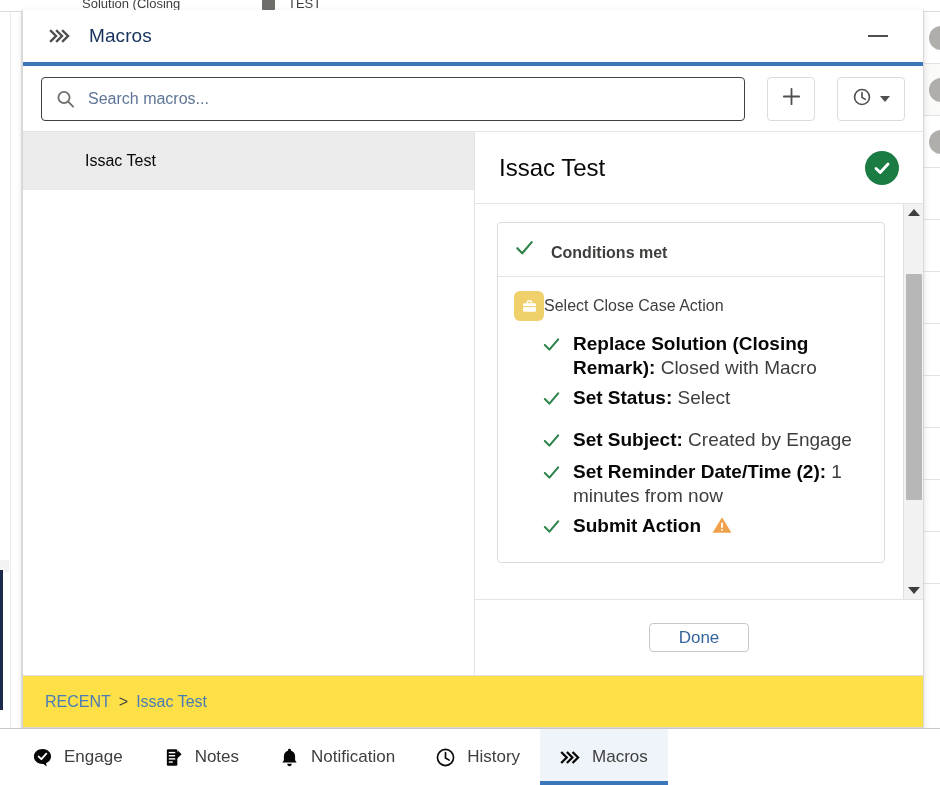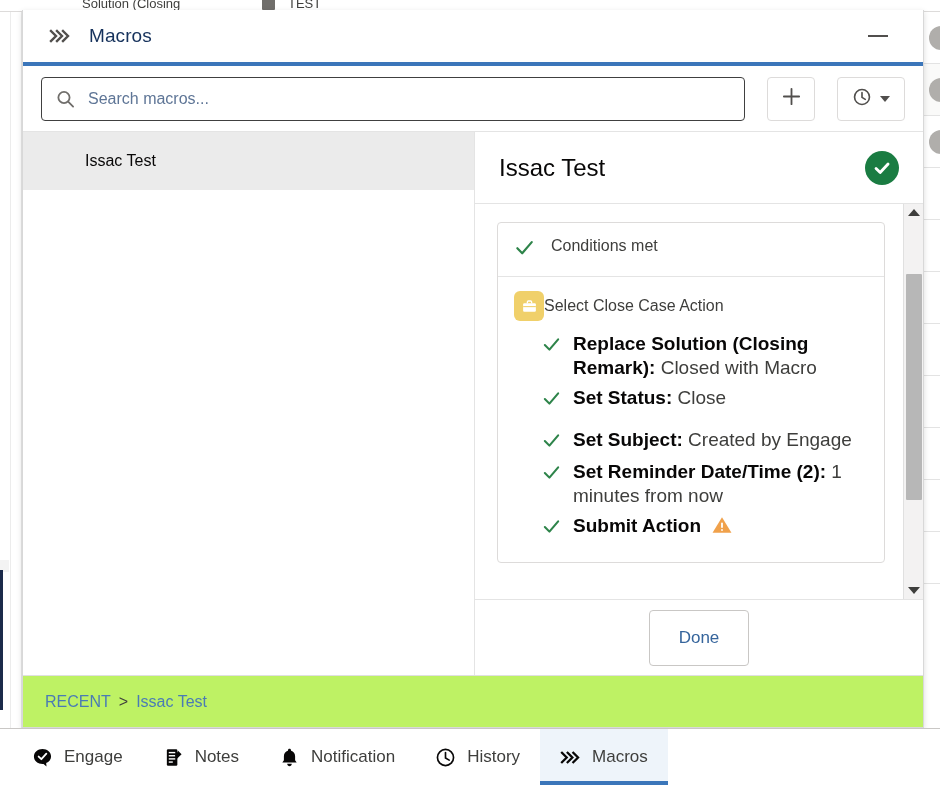--- a/index.html
+++ b/index.html
@@ -260,26 +260,27 @@
     overflow: hidden;
   }
   .steps-card {
     border: 1px solid #dddbda;
     border-radius: 4px;
     background: #ffffff;
     overflow: hidden;
   }
   .cond-row {
     display: flex;
-    align-items: flex-start;
+    align-items: flex-end;
     gap: 16px;
     padding: 14px 16px;
     border-bottom: 1px solid #e4e4e4;
     font-size: 16px;
     color: #3e3e3c;
+    font-weight: bold;
   }
   .steps-list { padding: 14px 16px 16px 16px; }
 
   .action-group { margin-bottom: 2px; }
   .action-head {
     display: flex;
     align-items: center;
     margin-bottom: 8px;
   }
   .action-badge {
@@ -354,38 +355,38 @@
   .detail-footer {
     flex: 0 0 76px;
     display: flex;
     align-items: center;
     justify-content: center;
     border-top: 1px solid #e4e4e4;
     background: #ffffff;
   }
   .done-btn {
     min-width: 100px;
-    height: 56px;
+    height: 29px;
     padding: 0 21px;
     border: 1px solid #c9c7c5;
     border-radius: 4px;
     background: #ffffff;
     color: #36659c;
     font-size: 17px;
     font-family: "Liberation Sans", sans-serif;
     cursor: pointer;
   }
 
   
   .panel-footer {
     flex: 0 0 52px;
     display: flex;
     align-items: center;
     padding-left: 22px;
-    background: #bef264;
+    background: #fde047;
     border-top: 1px solid #e0e0e0;
   }
   .crumb {
     font-size: 16px;
     color: #4a7bb5;
     cursor: pointer;
   }
   .crumb-sep {
     font-size: 16px;
     color: #3e3e3c;
@@ -560,21 +561,21 @@
                   </span>
                 </div>
 
                 <div class="step-row">
                   <span class="step-check">
                     <svg viewBox="0 0 20 20" width="19" height="19" aria-hidden="true">
                       <path d="M3 10.6 L7.8 15.4 L17 4.6" fill="none" stroke="#2e844a" stroke-width="2.2" stroke-linecap="round" stroke-linejoin="round"></path>
                     </svg>
                   </span>
                   <span class="step-text"><b>Set Status:</b>
-                    <span>Close</span>
+                    <span>Select</span>
                   </span>
                 </div>
               </div>
 
               <div class="action-group" style="margin-top:10px;">
 
                 <div class="step-row">
                   <span class="step-check">
                     <svg viewBox="0 0 20 20" width="19" height="19" aria-hidden="true">
                       <path d="M3 10.6 L7.8 15.4 L17 4.6" fill="none" stroke="#2e844a" stroke-width="2.2" stroke-linecap="round" stroke-linejoin="round"></path>

